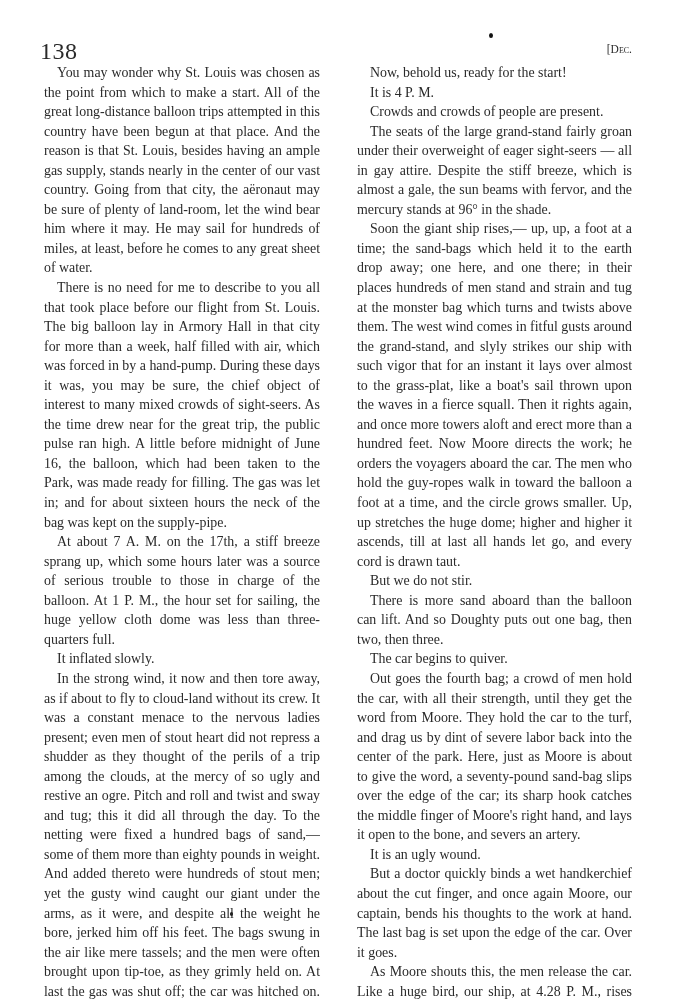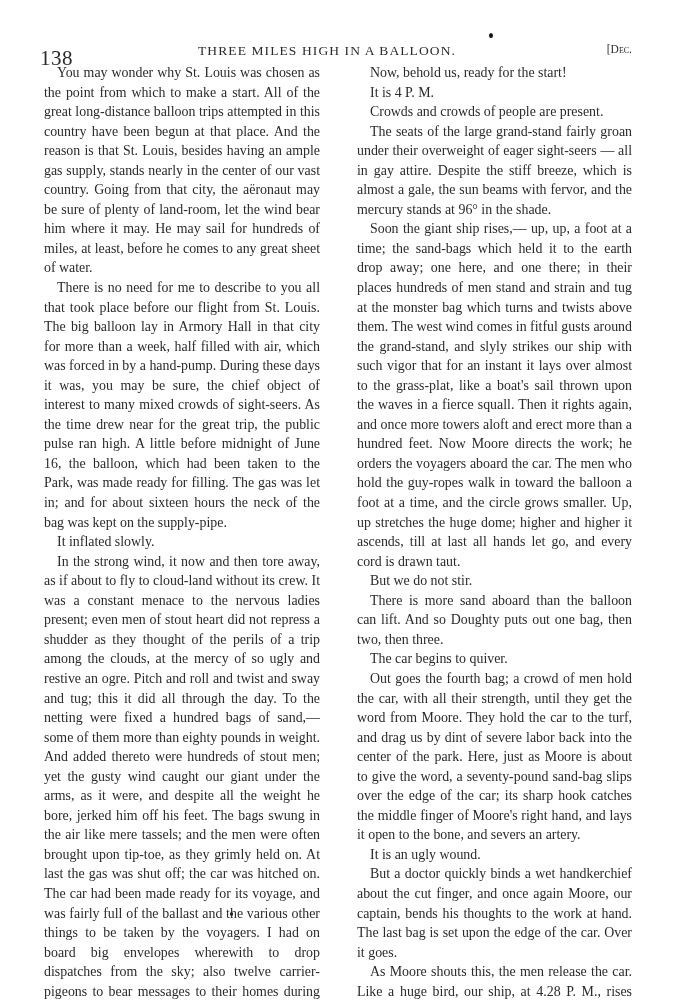--- a/index.html
+++ b/index.html
@@ -3,50 +3,50 @@
 <meta charset="utf-8">
 <style>
   html, body { margin: 0; padding: 0; background: #ffffff; }
   body {
     width: 699px; height: 1000px; position: relative; overflow: hidden;
     font-family: "Liberation Serif", "DejaVu Serif", serif;
     color: #2a2a2a;
   }
   .page { position: absolute; left: 0; top: 0; width: 699px; height: 1000px; }
   .header { position: absolute; top: 38px; left: 40px; width: 624px; height: 22px; }
-  .page-number { position: absolute; left: 0; top: 8px; font-size: 21px; letter-spacing: 0.5px; }
+  .page-number { position: absolute; left: 0; top: 0; font-size: 24px; letter-spacing: 0.5px; }
   .running-title { position: absolute; left: 158px; top: 5px; font-size: 13.5px; letter-spacing: 1.1px; }
   .month-mark { position: absolute; right: 32px; top: 5px; font-size: 11.5px; font-variant: small-caps; margin-left: 45px; }
   .ink-dot { position: absolute; width: 4px; height: 5px; border-radius: 50%; background: #111; }
   .column {
     position: absolute; top: 63px; width: 276px;
     font-size: 13.9px; line-height: 19.55px; text-align: justify;
     hyphens: none;
   }
   .col-left { left: 44px; }
   .col-right { left: 357px; width: 275px; }
   .column p { margin: 0; text-indent: 13px; }
 </style>
 </head>
 <body>
 
 <div class="page">
 
   <div class="header">
     <span class="page-number">138</span>
-    <span class="running-title">THREE MILES HIGH IN A BALLOON.</span>
     <span class="month-mark">[Dec.</span>
   </div>
 
   <span class="ink-dot" style="left:489px; top:33px;"></span>
   <span class="ink-dot" style="left:230px; top:912px; width:3px; height:4px;"></span>
 
   <div class="column col-left">
     <p>You may wonder why St. Louis was chosen as the point from which to make a start. All of the great long-distance balloon trips attempted in this country have been begun at that place. And the reason is that St. Louis, besides having an ample gas supply, stands nearly in the center of our vast country. Going from that city, the aëronaut may be sure of plenty of land-room, let the wind bear him where it may. He may sail for hundreds of miles, at least, before he comes to any great sheet of water.</p>
     <p>There is no need for me to describe to you all that took place before our flight from St. Louis. The big balloon lay in Armory Hall in that city for more than a week, half filled with air, which was forced in by a hand-pump. During these days it was, you may be sure, the chief object of interest to many mixed crowds of sight-seers. As the time drew near for the great trip, the public pulse ran high. A little before midnight of June 16, the balloon, which had been taken to the Park, was made ready for filling. The gas was let in; and for about sixteen hours the neck of the bag was kept on the supply-pipe.</p>
+    <p>At about 7 A. M. on the 17th, a stiff breeze sprang up, which some hours later was a source of serious trouble to those in charge of the balloon. At 1 P. M., the hour set for sailing, the huge yellow cloth dome was less than three-quarters full.</p>
     <p>It inflated slowly.</p>
     <p>In the strong wind, it now and then tore away, as if about to fly to cloud-land without its crew. It was a constant menace to the nervous ladies present; even men of stout heart did not repress a shudder as they thought of the perils of a trip among the clouds, at the mercy of so ugly and restive an ogre. Pitch and roll and twist and sway and tug; this it did all through the day. To the netting were fixed a hundred bags of sand,— some of them more than eighty pounds in weight. And added thereto were hundreds of stout men; yet the gusty wind caught our giant under the arms, as it were, and despite all the weight he bore, jerked him off his feet. The bags swung in the air like mere tassels; and the men were often brought upon tip-toe, as they grimly held on. At last the gas was shut off; the car was hitched on. The car had been made ready for its voyage, and was fairly full of the ballast and the various other things to be taken by the voyagers. I had on board big envelopes wherewith to drop dispatches from the sky; also twelve carrier-pigeons to bear messages to their homes during our flight above the clouds. I had also put on board my winter overcoat; but my comrades had donned instead some extra under-flannels to protect them from the chill air of the upper regions.</p>
   </div>
 
   <div class="column col-right">
     <p>Now, behold us, ready for the start!</p>
     <p>It is 4 P. M.</p>
     <p>Crowds and crowds of people are present.</p>
     <p>The seats of the large grand-stand fairly groan under their overweight of eager sight-seers — all in gay attire. Despite the stiff breeze, which is almost a gale, the sun beams with fervor, and the mercury stands at 96° in the shade.</p>
     <p>Soon the giant ship rises,— up, up, a foot at a time; the sand-bags which held it to the earth drop away; one here, and one there; in their places hundreds of men stand and strain and tug at the monster bag which turns and twists above them. The west wind comes in fitful gusts around the grand-stand, and slyly strikes our ship with such vigor that for an instant it lays over almost to the grass-plat, like a boat's sail thrown upon the waves in a fierce squall. Then it rights again, and once more towers aloft and erect more than a hundred feet. Now Moore directs the work; he orders the voyagers aboard the car. The men who hold the guy-ropes walk in toward the balloon a foot at a time, and the circle grows smaller. Up, up stretches the huge dome; higher and higher it ascends, till at last all hands let go, and every cord is drawn taut.</p>

